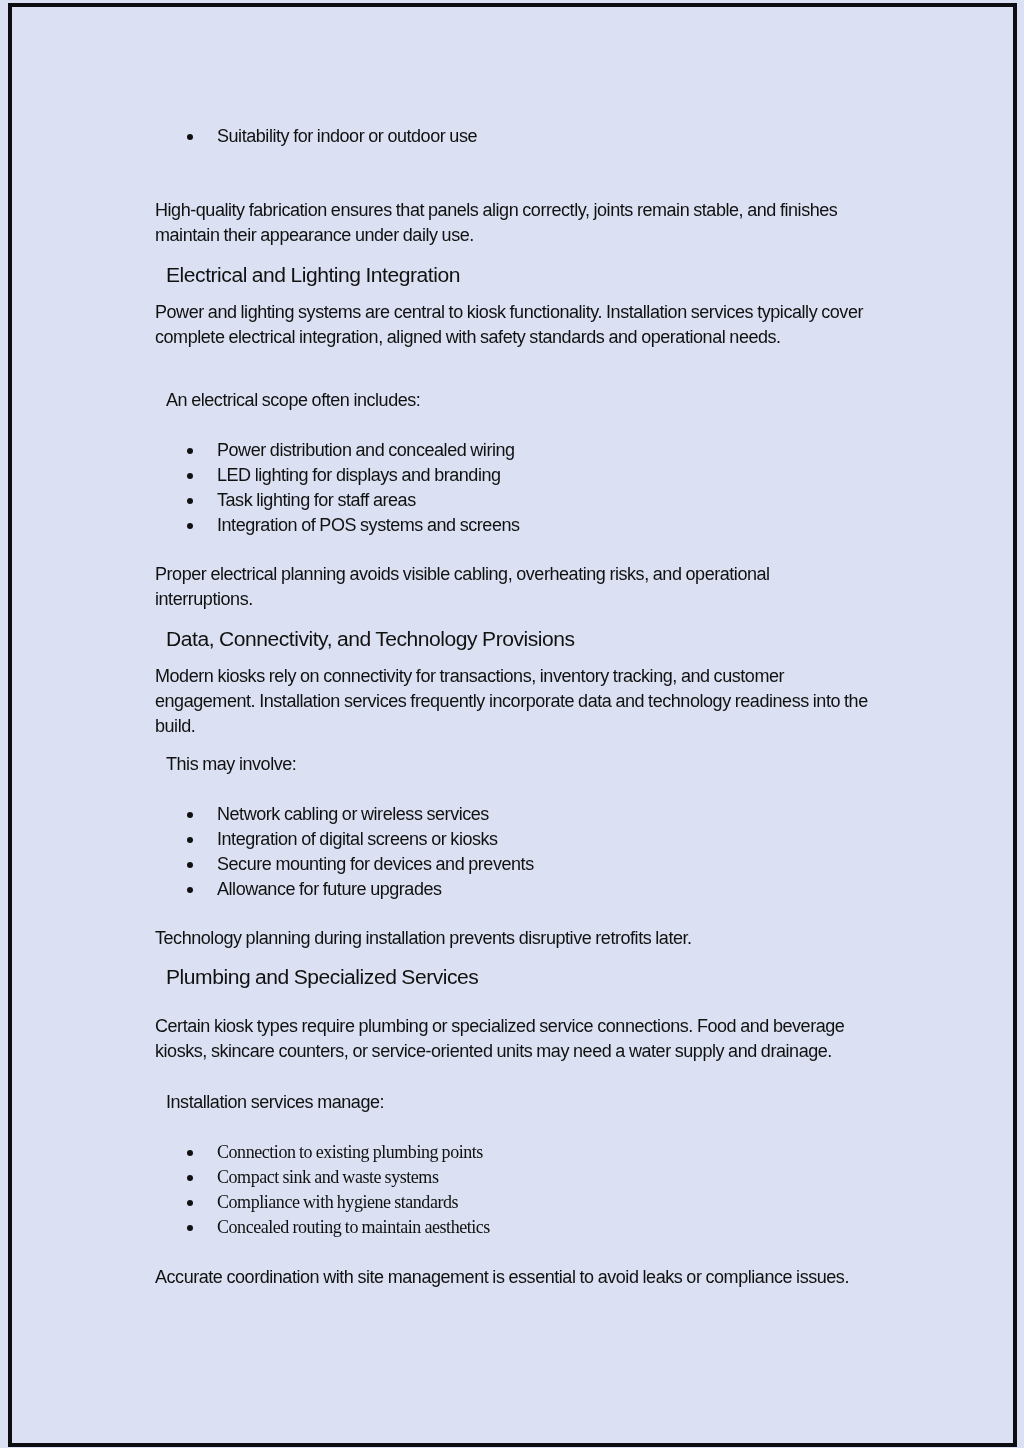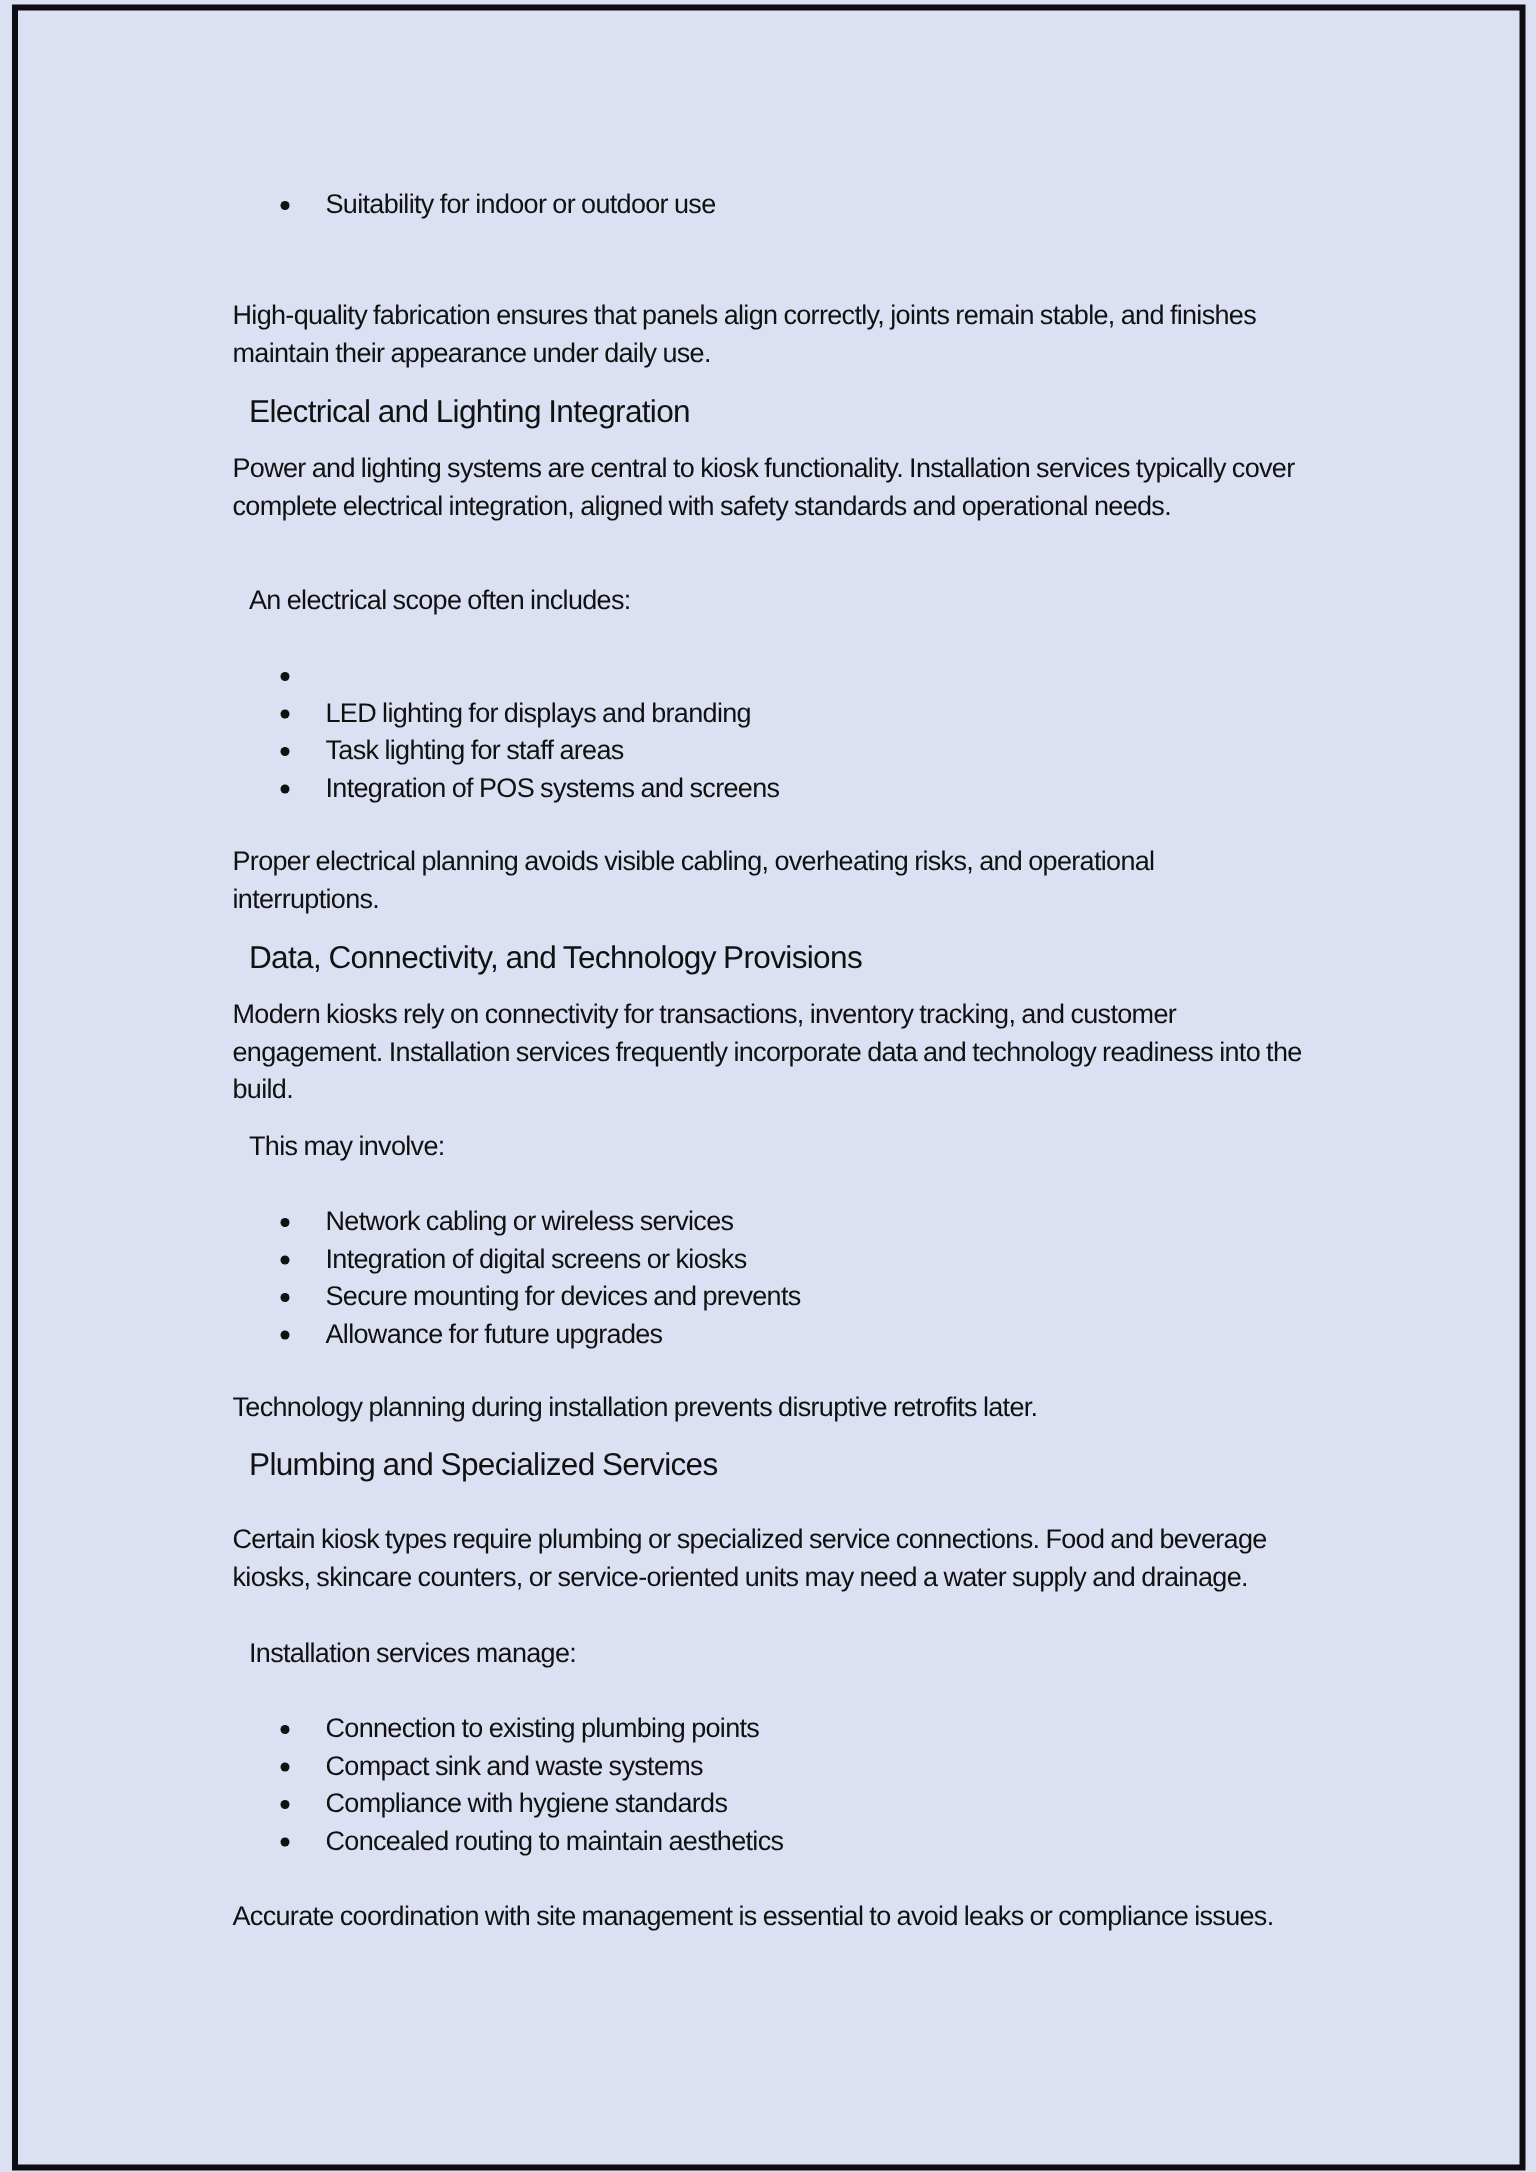--- a/index.html
+++ b/index.html
@@ -80,42 +80,42 @@
   <ul class="bullet-list" style="top:124px;">
     <li><span class="bullet"></span><span>Suitability for indoor or outdoor use</span></li>
   </ul>
 
   <p class="para" style="top:198px;">High-quality fabrication ensures that panels align correctly, joints remain stable, and finishes maintain their appearance under daily use.</p>
 
   <h3 class="heading" style="top:262px;">Electrical and Lighting Integration</h3>
   <p class="para" style="top:300px;">Power and lighting systems are central to kiosk functionality. Installation services typically cover complete electrical integration, aligned with safety standards and operational needs.</p>
   <h4 class="heading" style="top:388px;">An electrical scope often includes:</h4>
   <ul class="bullet-list" style="top:438px;">
-    <li><span class="bullet"></span></li>
+    <li><span class="bullet"></span><span>Power distribution and concealed wiring</span></li>
     <li><span class="bullet"></span><span>LED lighting for displays and branding</span></li>
     <li><span class="bullet"></span><span>Task lighting for staff areas</span></li>
     <li><span class="bullet"></span><span>Integration of POS systems and screens</span></li>
   </ul>
   <p class="para" style="top:562px;">Proper electrical planning avoids visible cabling, overheating risks, and operational interruptions.</p>
 
   <h3 class="heading" style="top:626px;">Data, Connectivity, and Technology Provisions</h3>
   <p class="para" style="top:664px;">Modern kiosks rely on connectivity for transactions, inventory tracking, and customer engagement. Installation services frequently incorporate data and technology readiness into the build.</p>
   <h4 class="heading" style="top:752px;">This may involve:</h4>
   <ul class="bullet-list" style="top:802px;">
     <li><span class="bullet"></span><span>Network cabling or wireless services</span></li>
     <li><span class="bullet"></span><span>Integration of digital screens or kiosks</span></li>
     <li><span class="bullet"></span><span>Secure mounting for devices and prevents</span></li>
     <li><span class="bullet"></span><span>Allowance for future upgrades</span></li>
   </ul>
   <p class="para" style="top:926px;">Technology planning during installation prevents disruptive retrofits later.</p>
 
   <h3 class="heading" style="top:964px;">Plumbing and Specialized Services</h3>
   <p class="para" style="top:1002px;margin-top:12px;">Certain kiosk types require plumbing or specialized service connections. Food and beverage kiosks, skincare counters, or service-oriented units may need a water supply and drainage.</p>
   <h4 class="heading" style="top:1090px;">Installation services manage:</h4>
-  <ul class="bullet-list" style="top:1140px;">
+  <ul class="bullet-list" style="top:1140px;font-family:Liberation Serif, serif;">
     <li><span class="bullet"></span><span>Connection to existing plumbing points</span></li>
     <li><span class="bullet"></span><span>Compact sink and waste systems</span></li>
     <li><span class="bullet"></span><span>Compliance with hygiene standards</span></li>
     <li><span class="bullet"></span><span>Concealed routing to maintain aesthetics</span></li>
   </ul>
   <p class="para" style="top:1265px;">Accurate coordination with site management is essential to avoid leaks or compliance issues.</p>
 
 </div>
 
 </body></html>

